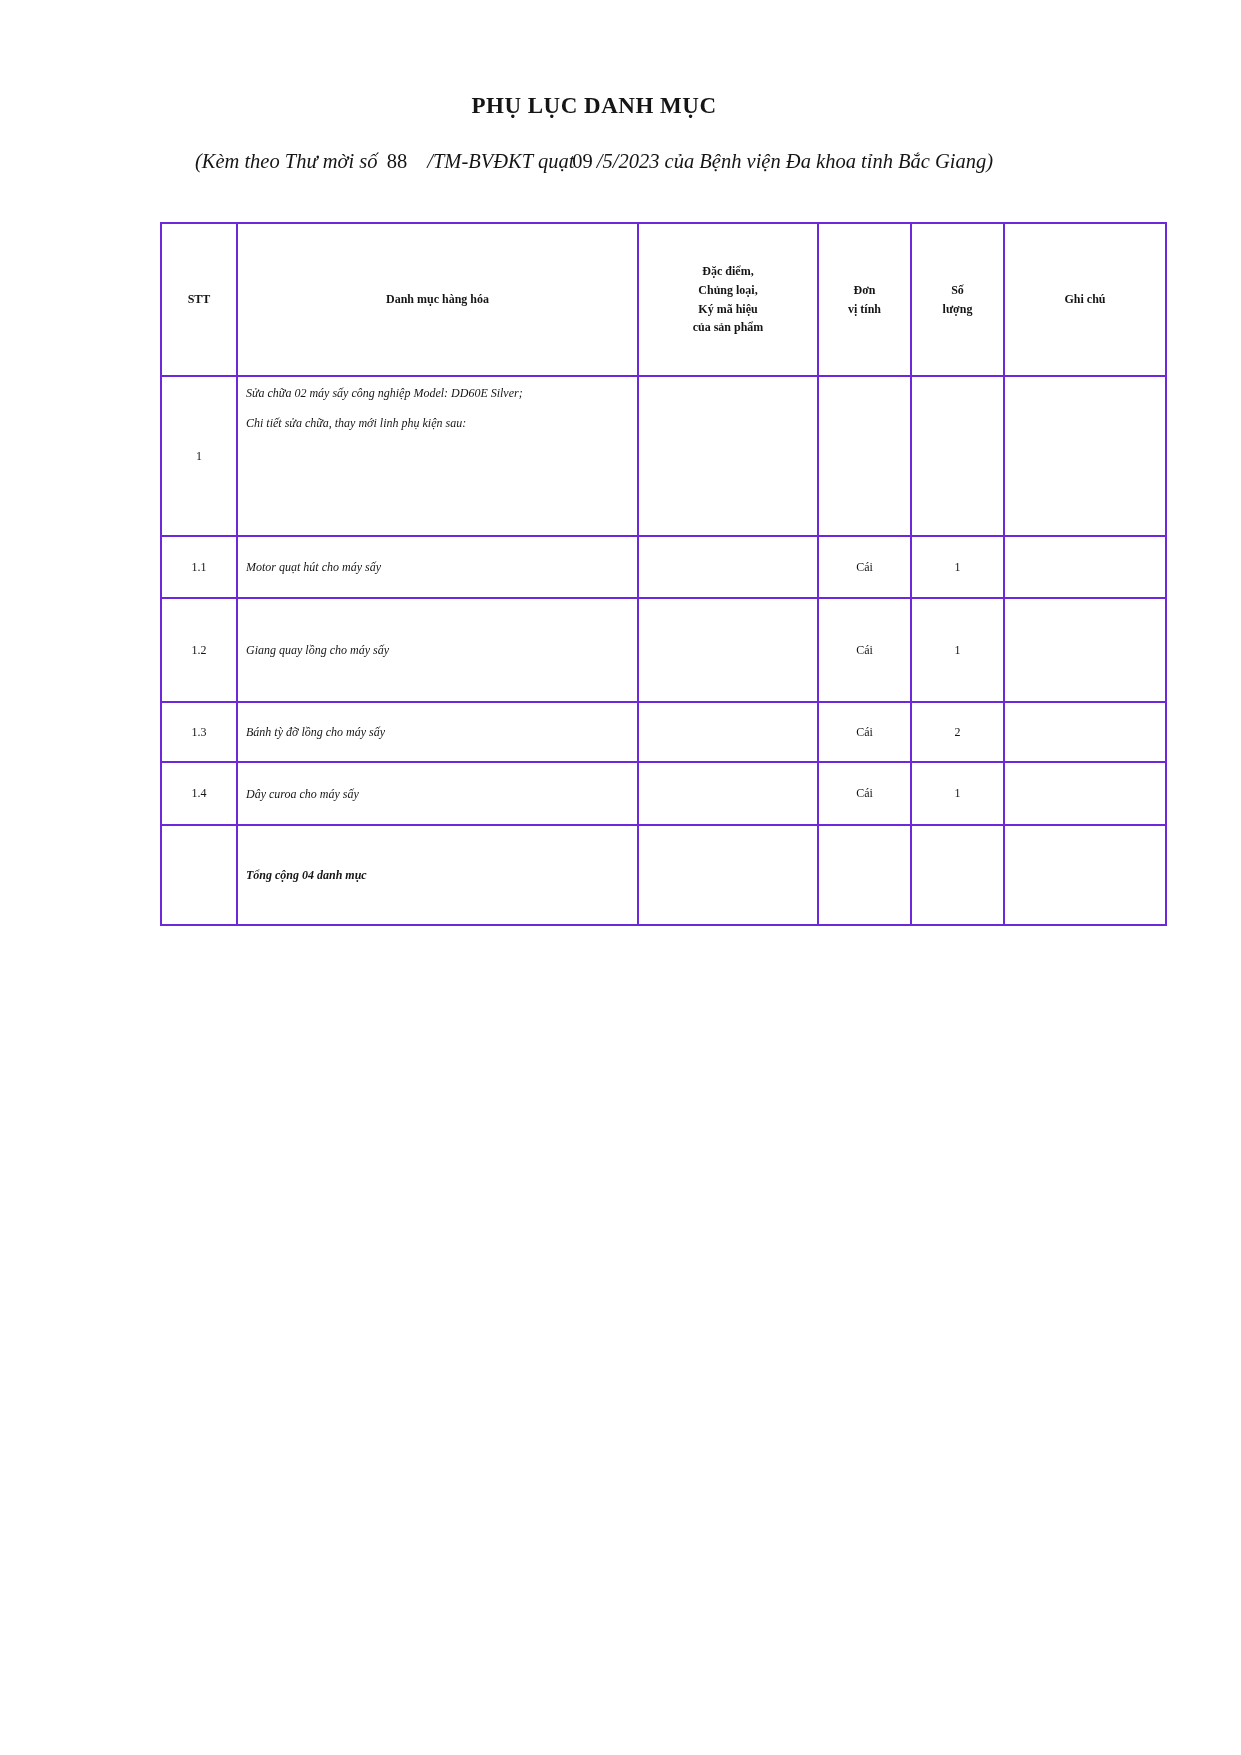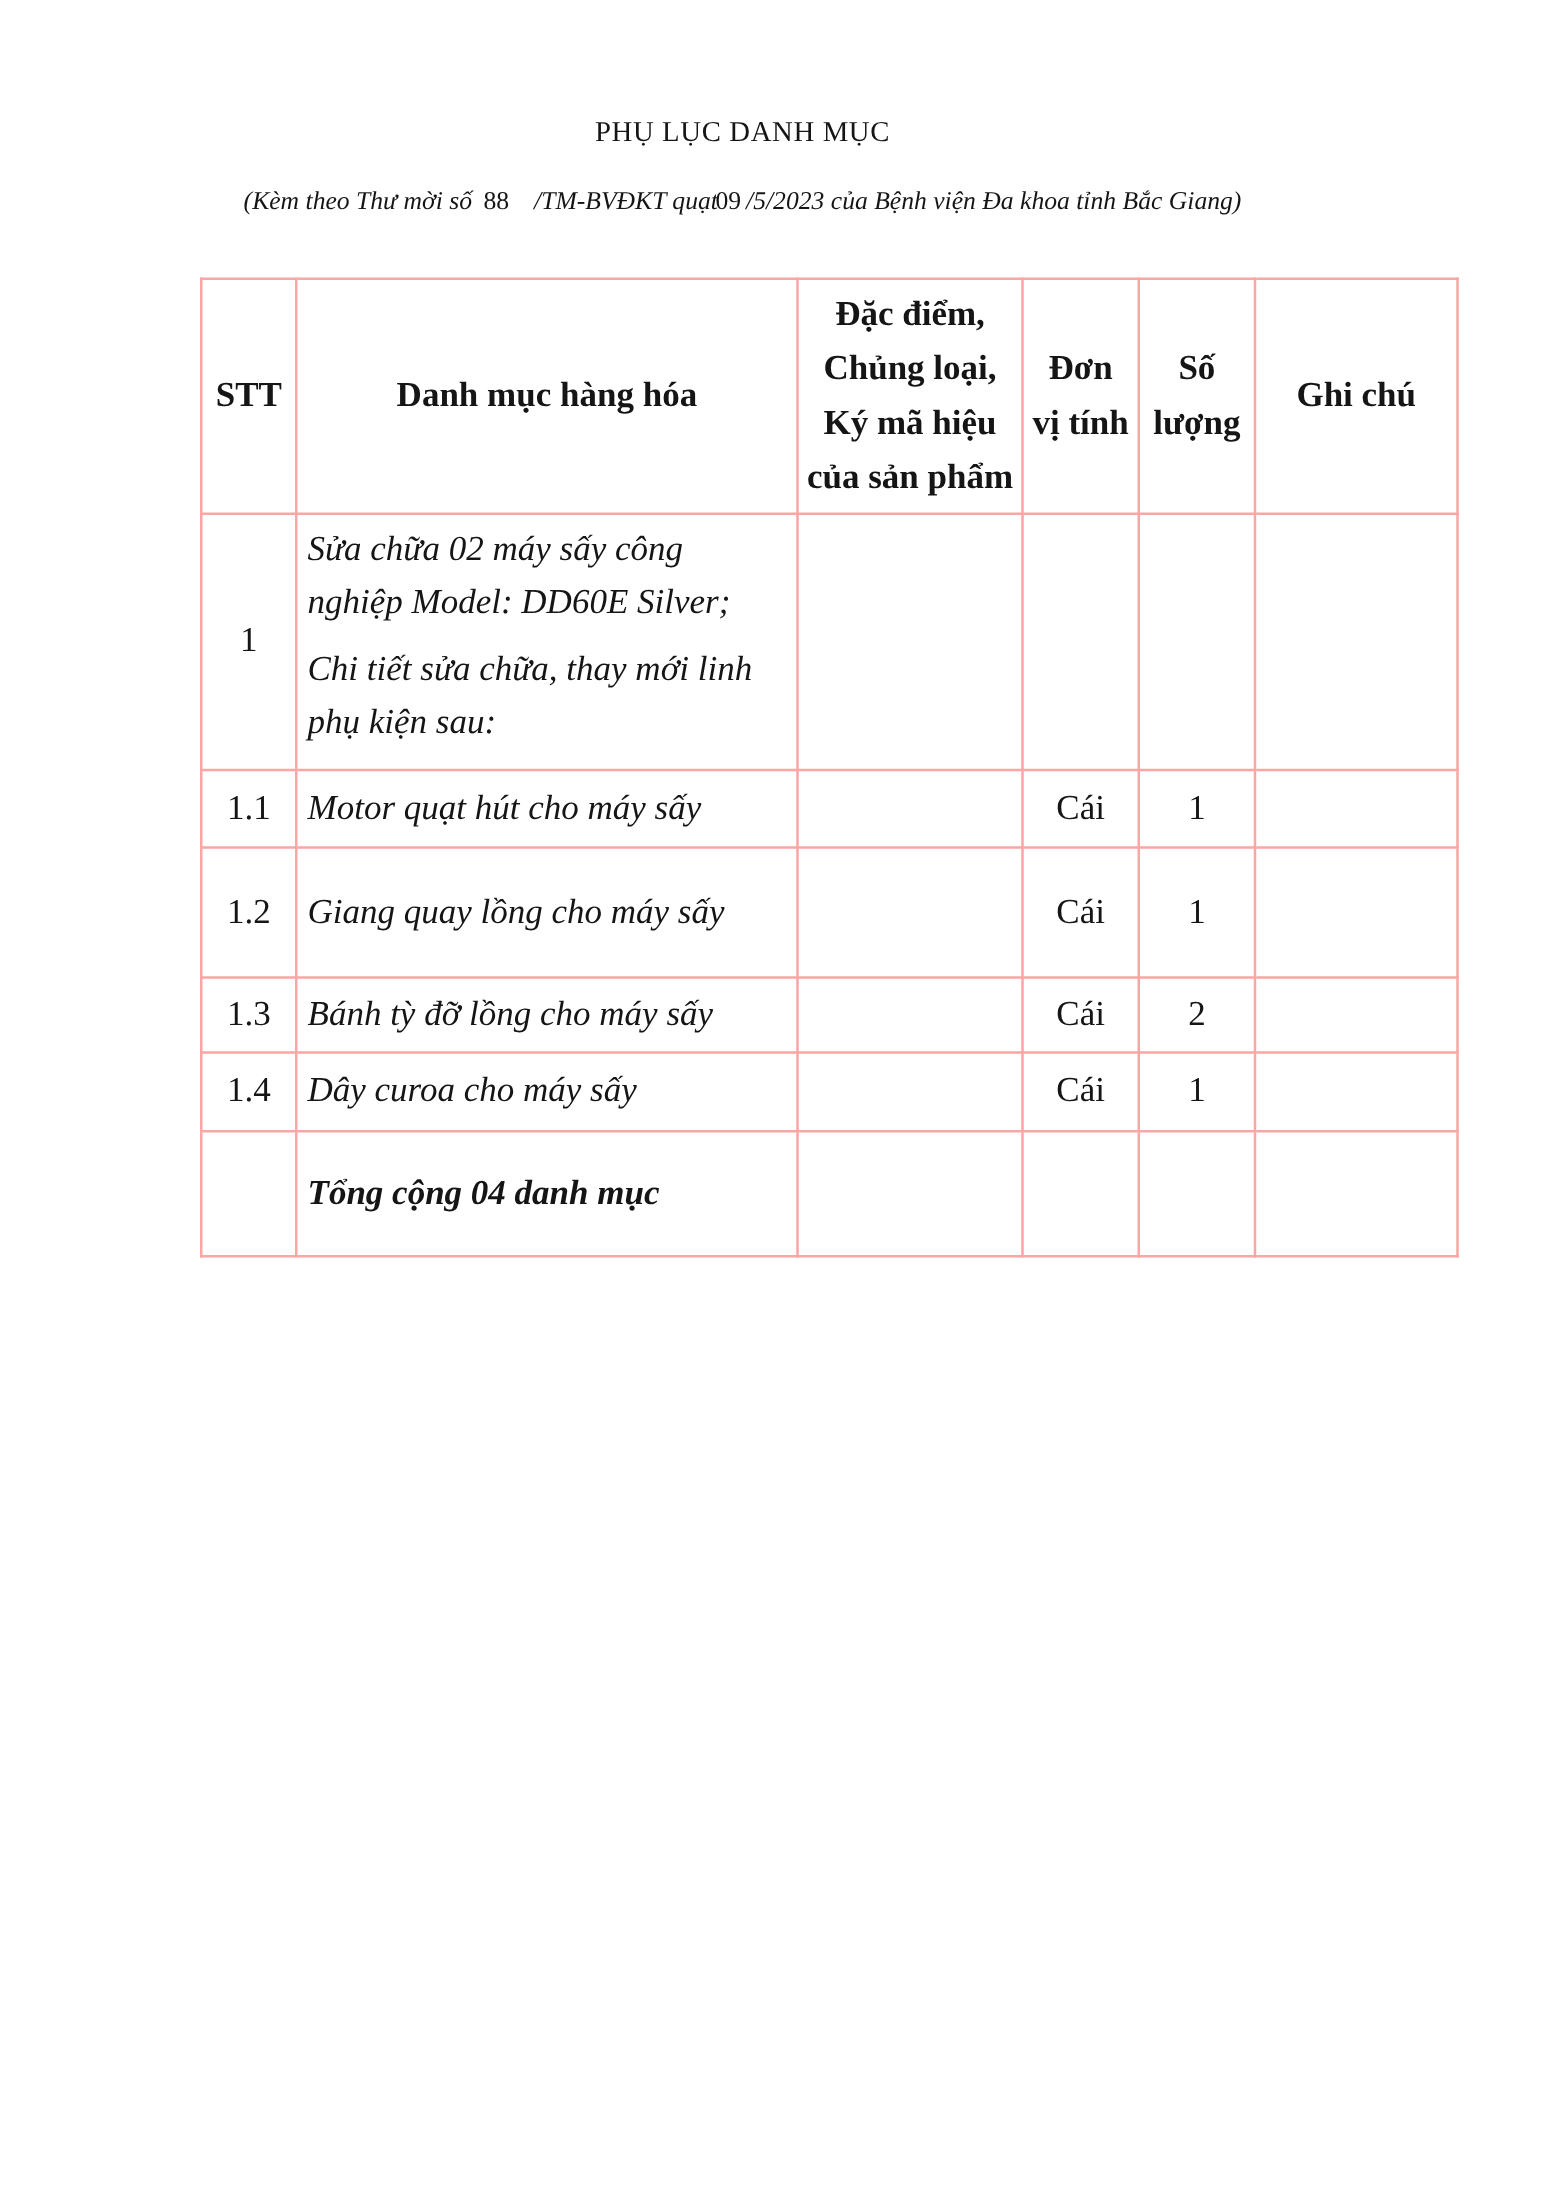--- a/index.html
+++ b/index.html
@@ -16,21 +16,21 @@
     overflow: hidden;
   }
   .doc {
     width: 1188px;
     margin: 0;
   }
   .doc-title {
     margin: 93px 0 0 0;
     text-align: center;
     font-size: 23px;
-    font-weight: normal;
+    font-weight: bold;
     letter-spacing: 0.5px;
   }
   .doc-subtitle {
     margin-top: 31px;
     text-align: center;
     font-style: italic;
     font-size: 20.5px;
     white-space: nowrap;
   }
   .doc-subtitle .num {
@@ -50,22 +50,22 @@
     width: 1005px;
     margin: 49px 0 0 160px;
   }
   table.items col.c-stt  { width: 76px; }
   table.items col.c-item { width: 401px; }
   table.items col.c-spec { width: 180px; }
   table.items col.c-unit { width: 93px; }
   table.items col.c-qty  { width: 93px; }
   table.items col.c-note { width: 162px; }
   table.items th, table.items td {
-    border: 2px solid #fca5a5;
-    font-size: 28px;
+    border: 2px solid #6d28d9;
+    font-size: 12px;
     padding: 4px 8px;
     vertical-align: middle;
     overflow: hidden;
   }
   table.items th {
     font-weight: bold;
     text-align: center;
     white-space: pre-line;
     line-height: 1.55;
     padding: 6px 4px;

